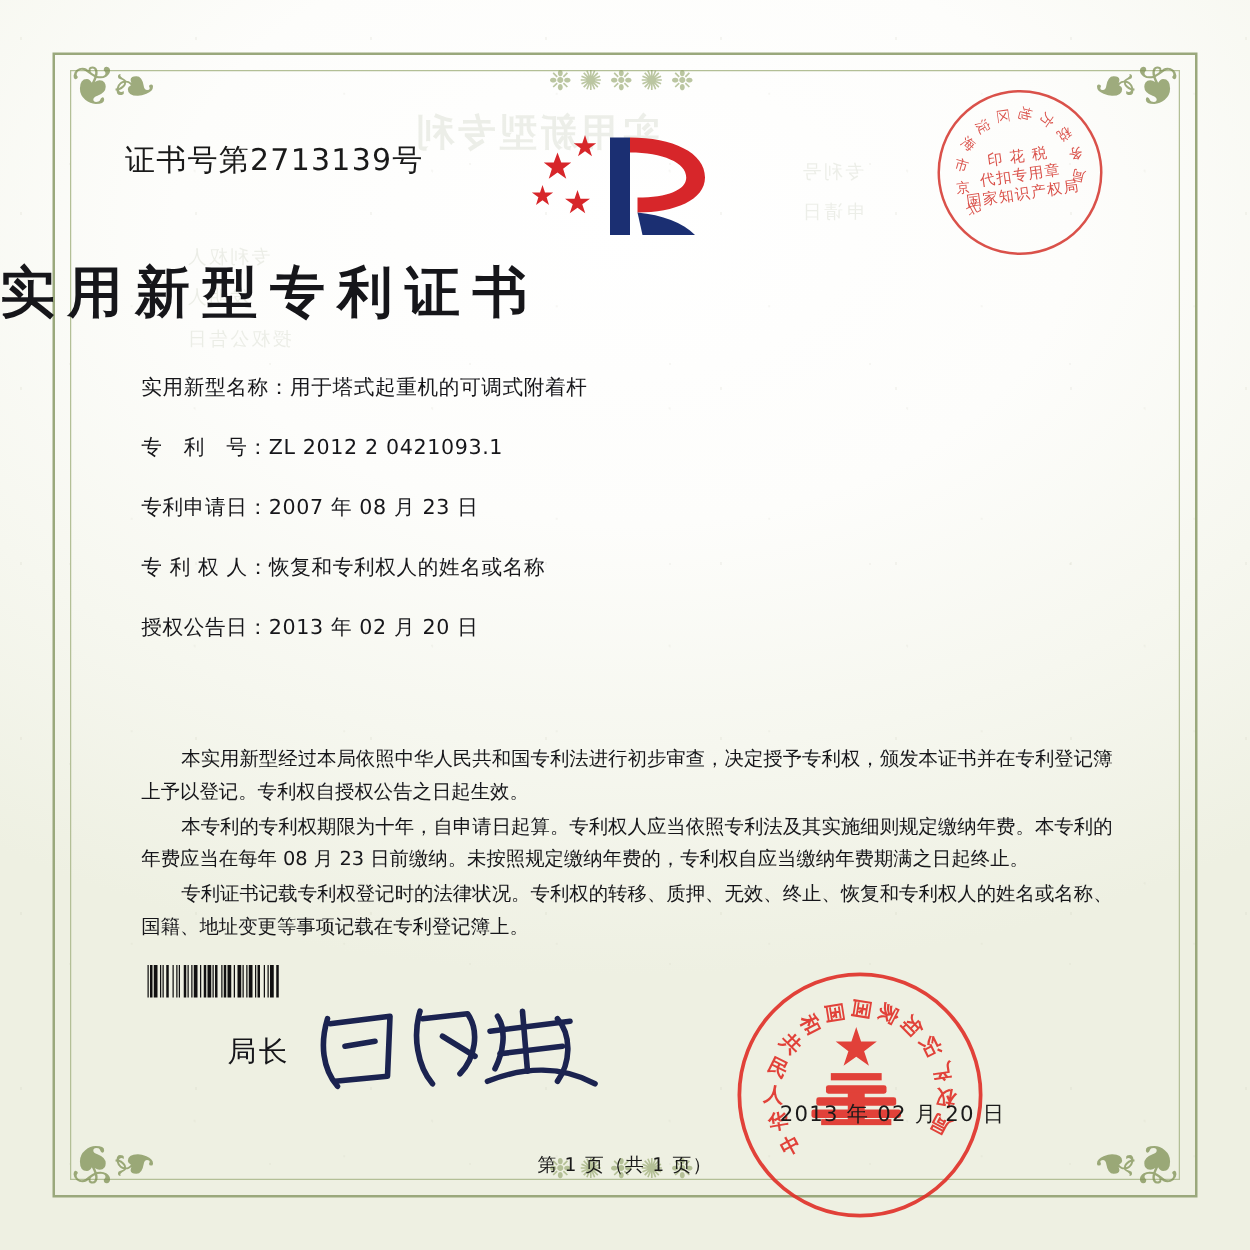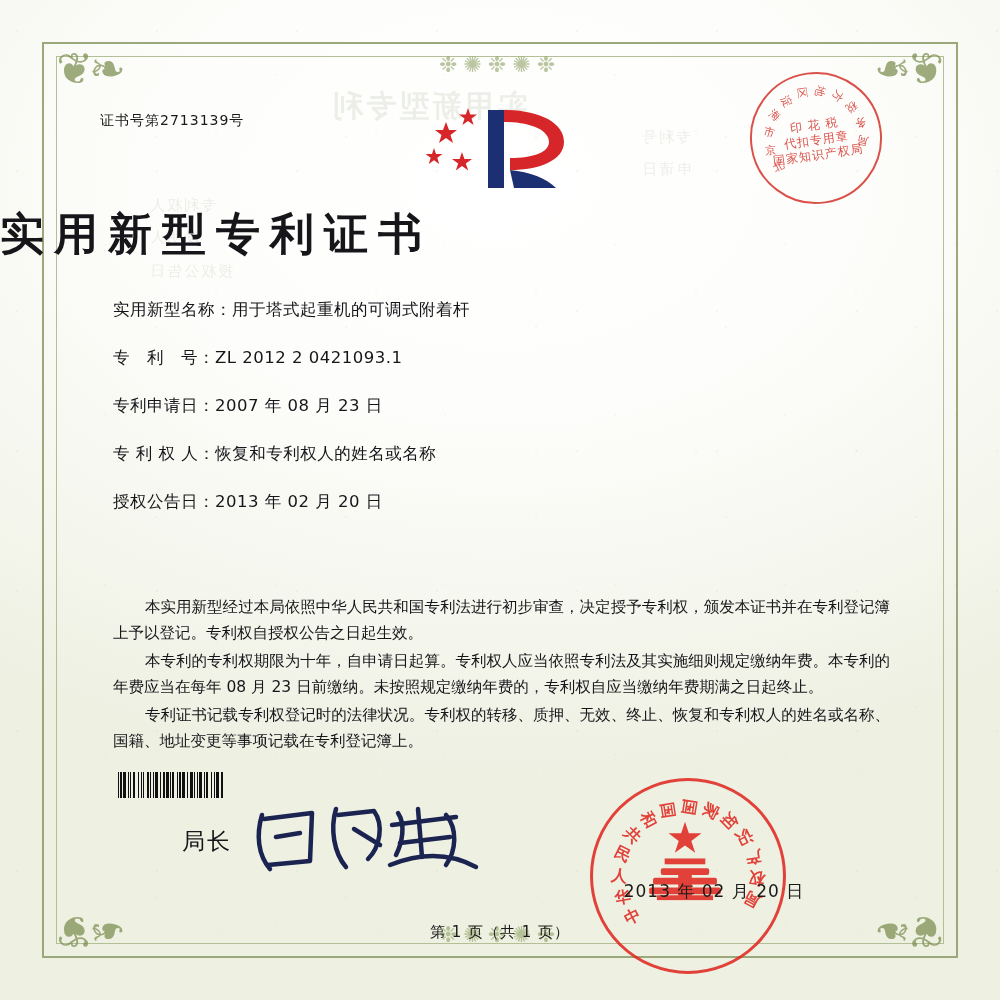--- a/index.html
+++ b/index.html
@@ -149,21 +149,21 @@
     font-weight: bold;
     letter-spacing: 10px;
     color: #16161a;
     font-family: "DejaVu Sans", sans-serif;
   }
 
   .cert-no {
     position: absolute;
     left: 100px;
     top: 112px;
-    font-size: 14px;
+    font-size: 24px;
     letter-spacing: 1px;
     color: #1a1a1a;
     font-family: "DejaVu Sans", sans-serif;
   }
 
   
   .fields {
     position: absolute;
     left: 113px;
     top: 299px;

